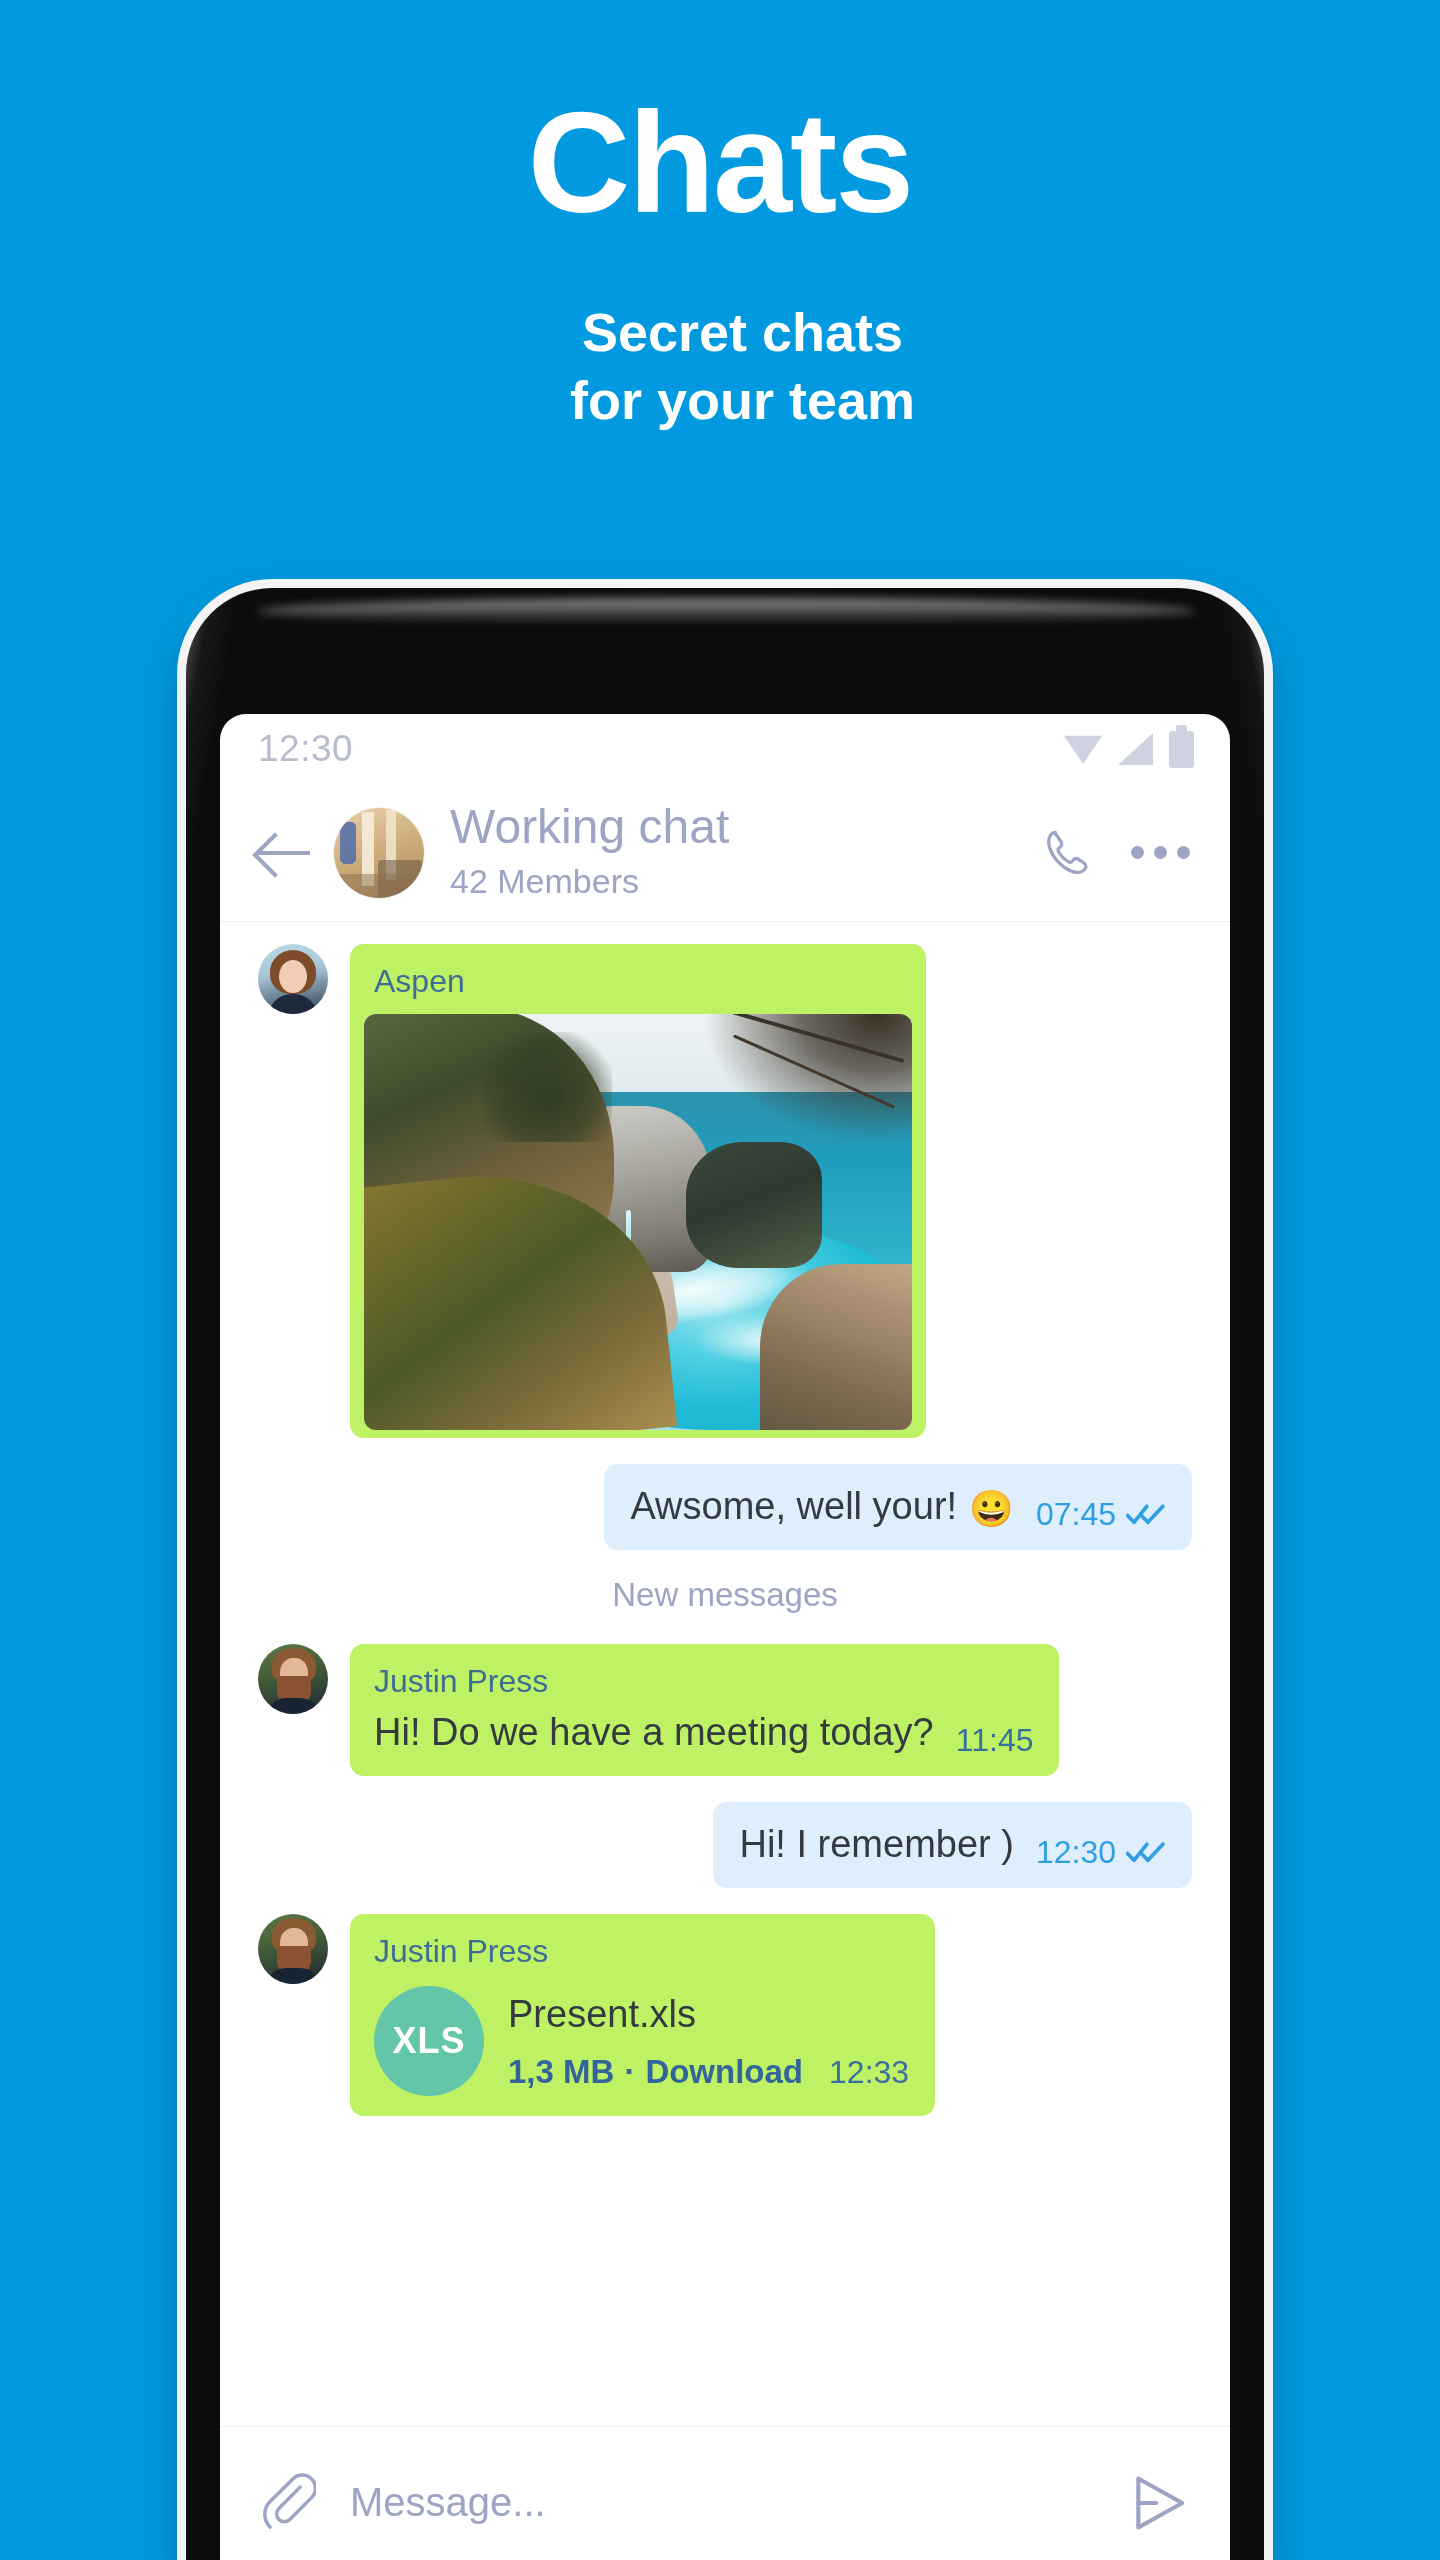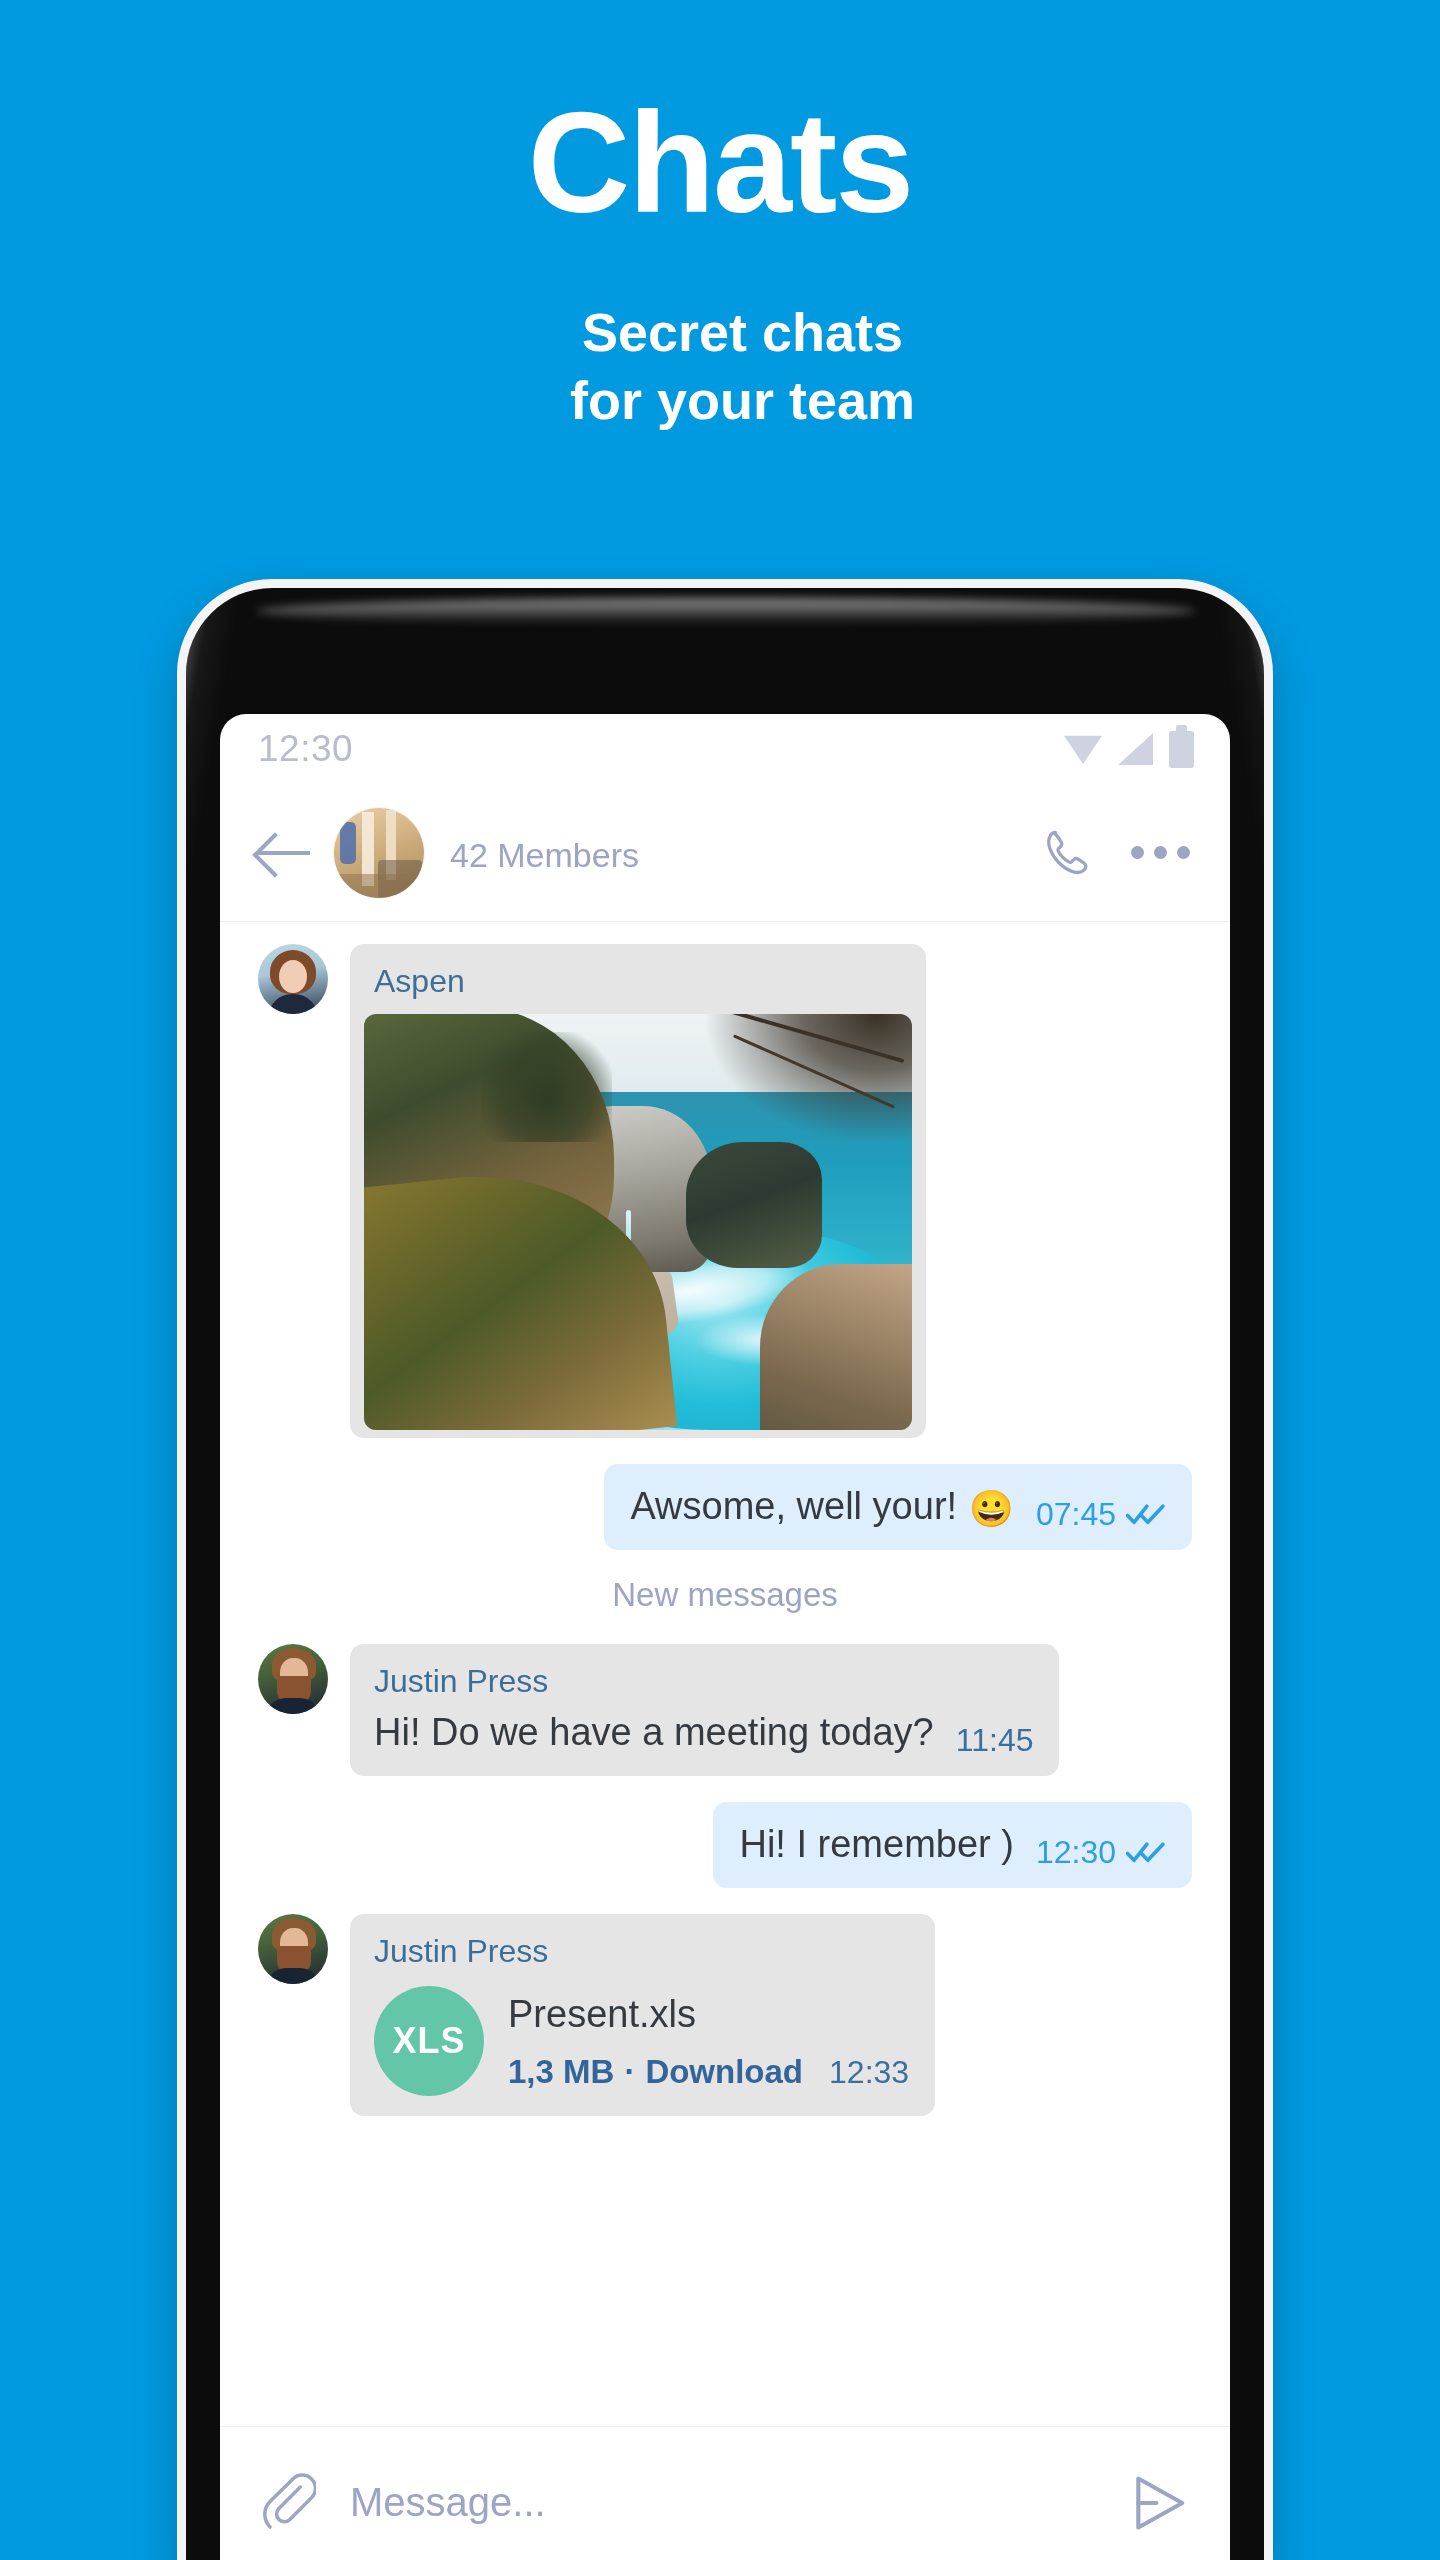--- a/index.html
+++ b/index.html
@@ -128,21 +128,21 @@
   .av-justin .hair{position:absolute;left:14px;top:4px;width:44px;height:34px;border-radius:50% 50% 30% 30%;
     background:#8a5a33;}
   .av-justin .face{position:absolute;left:22px;top:14px;width:28px;height:32px;border-radius:46%;
     background:#e3b896;}
   .av-justin .beard{position:absolute;left:19px;top:32px;width:34px;height:30px;border-radius:0 0 50% 50%;
     background:#8a5230;}
   .av-justin .body{position:absolute;left:8px;top:54px;width:54px;height:20px;border-radius:20px 20px 0 0;
     background:#182433;}
 
   .bub{border-radius:14px;box-sizing:border-box;max-width:720px;}
-  .bub-in{background:#e5e5e5;}
+  .bub-in{background:#bef264;}
   .bub-out{background:#deeefc;}
   .sender{color:#3e6e96;font-size:32px;padding:18px 24px 0 24px;line-height:1.2;}
 
   
   .bub-photo{padding:0 0 8px 0;width:576px;}
   .photo{
     width:548px;height:416px;margin:14px 14px 0 14px;border-radius:12px;overflow:hidden;position:relative;
     background:linear-gradient(185deg,#e8eef0 0%,#d9e5ea 16%,#9ec9cf 24%,#3bb6cc 34%,#1fa9c6 46%,#27b7cf 60%,#52c9dc 74%,#8bd9e5 88%,#b8e7ef 100%);
   }
   .photo .sky{position:absolute;left:0;top:0;width:100%;height:86px;
@@ -266,20 +266,21 @@
       <div class="chat-header">
         <div class="back-arrow"></div>
         <div class="hdr-avatar">
           <i class="c1"></i>
             <i class="c2"></i>
             <i class="c3"></i>
             <i class="c4"></i>
             <i class="c5"></i>
         </div>
         <div class="hdr-text">
+          <div class="hdr-title">Working chat</div>
           <div class="hdr-sub">42 Members</div>
         </div>
         <div class="hdr-actions">
           <svg class="ic-phone" viewBox="0 0 24 24">
             <path d="M6.6 2.5c-.9 0-1.7.5-2.2 1.3-1 1.7-1.1 3.9-.3 6.1 1.5 4.4 5.4 8.6 9.7 10.4 2.1.9 4.3.9 5.8-.2.8-.6 1.2-1.4 1.1-2.2-.1-.6-.5-1.1-1.1-1.5l-2.3-1.5c-.8-.5-1.8-.4-2.4.3l-.7.8c-.3.3-.8.4-1.2.2-2.1-1.1-4-3-5.1-5.1-.2-.4-.1-.9.2-1.2l.8-.7c.7-.6.8-1.6.3-2.4L7.7 4.5c-.3-.6-.8-1-1.1-1.1Z" fill="none" stroke="#9da4c4" stroke-width="1.5" stroke-linejoin="round"></path>
           </svg>
           <div class="ic-dots">
             <span></span>
               <span></span>
               <span></span>

